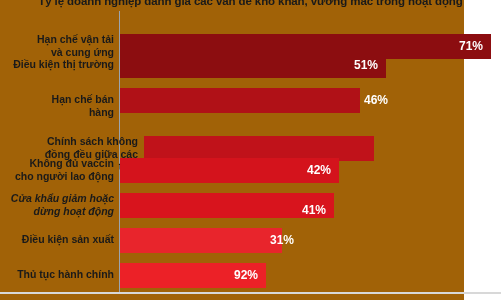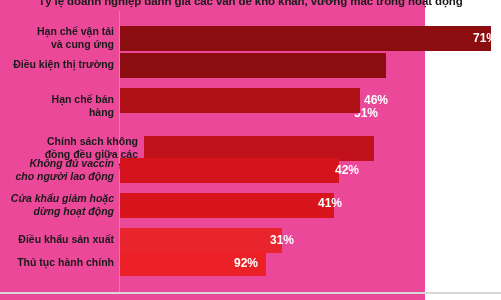--- a/index.html
+++ b/index.html
@@ -8,23 +8,23 @@
   }
   body {
     width: 501px;
     height: 300px;
     background: #ffffff;
     font-family: "Liberation Sans", sans-serif;
     overflow: hidden;
   }
   #chart-root {
     position: relative;
-    width: 425px;
+    width: 464px;
     height: 300px;
-    background: #ec4899;
+    background: #a16207;
   }
   
   #chart-title {
     position: absolute;
     left: 0;
     top: -5px;
     width: 501px;
     height: 16px;
     overflow: hidden;
     font-size: 11.5px;
@@ -90,66 +90,66 @@
 </head>
 <body>
 
 <div id="chart-root">
 
   <div id="chart-title">Tỷ lệ doanh nghiệp đánh giá các vấn đề khó khăn, vướng mắc trong hoạt động</div>
 
   <div id="plot">
     <div class="axis-line"></div>
 
-    <div class="row" style="top:12px;height:31px;">
+    <div class="row" style="top:20px;height:31px;">
       <div class="cat-label" style="top:2px;">Hạn chế vận tải
 và cung ứng</div>
       <div class="bar" style="top: 3px; width: 371px; background: rgb(140, 13, 16);"></div>
-      <div class="bar-value" style="top: 3px; left: 120px; width: 363px; padding-left: 14px;">71%</div>
+      <div class="bar-value" style="top: 3px; left: 120px; width: 363px;">71%</div>
     </div>
 
     <div class="row" style="top:39px;height:31px;">
       <div class="cat-label" style="top:8px;">Điều kiện thị trường</div>
       <div class="bar" style="top: 3px; width: 266px; background: rgb(140, 13, 16);"></div>
-      <div class="bar-value" style="top: 3px; left: 120px; width: 258px; margin-top: 48px;">51%</div>
+      <div class="bar-value" style="top: 3px; left: 120px; width: 258px;">51%</div>
     </div>
 
     <div class="row" style="top:74px;height:31px;">
       <div class="cat-label" style="top:8px;margin-left:32px;">Hạn chế bán hàng</div>
       <div class="bar" style="top: 3px; width: 240px; background: rgb(176, 17, 23);"></div>
       <div class="bar-value" style="top: 3px; left: 120px; width: 232px; padding-left: 36px;">46%</div>
     </div>
 
     <div class="row" style="top:122px;height:31px;margin-left:24px;">
       <div class="cat-label" style="top:2px;">Chính sách không
 đồng đều giữa các tỉnh</div>
       <div class="bar" style="top: 3px; width: 230px; background: rgb(192, 18, 26);"></div>
     </div>
 
     <div class="row" style="top:144px;height:31px;">
-      <div class="cat-label" style="top:2px;font-style:italic;">Không đủ vaccin
+      <div class="cat-label" style="top:2px;">Không đủ vaccin
 cho người lao động</div>
       <div class="bar" style="top: 3px; width: 219px; background: rgb(212, 19, 28);"></div>
-      <div class="bar-value" style="top: 3px; left: 120px; width: 211px; margin-left: 28px;">42%</div>
+      <div class="bar-value" style="top: 3px; left: 120px; width: 211px;">42%</div>
     </div>
 
     <div class="row" style="top:179px;height:31px;">
       <div class="cat-label" style="top:2px;font-style:italic;">Cửa khẩu giảm hoặc
 dừng hoạt động</div>
       <div class="bar" style="top: 3px; width: 214px; background: rgb(216, 20, 29);"></div>
-      <div class="bar-value" style="top: 1px; left: 120px; width: 206px; margin-left: 16px;">41%</div>
+      <div class="bar-value" style="top: 8px; left: 120px; width: 206px;">41%</div>
     </div>
 
     <div class="row" style="top:214px;height:31px;">
-      <div class="cat-label" style="top:8px;">Điều khẩu sản xuất</div>
+      <div class="cat-label" style="top:8px;">Điều kiện sản xuất</div>
       <div class="bar" style="top: 3px; width: 162px; background: rgb(232, 37, 44);"></div>
       <div class="bar-value" style="top: 3px; left: 120px; width: 154px; margin-left: 20px;">31%</div>
     </div>
 
-    <div class="row" style="top:237px;height:31px;text-decoration:underline;">
+    <div class="row" style="top:249px;height:31px;text-decoration:underline;">
       <div class="cat-label" style="top:8px;">Thủ tục hành chính</div>
       <div class="bar" style="top: 3px; width: 146px; background: rgb(236, 33, 39);"></div>
       <div class="bar-value" style="top: 3px; left: 120px; width: 138px;">92%</div>
     </div>
 
     <div class="bottom-rule"></div>
   </div>
 </div>
 
 </body></html>

